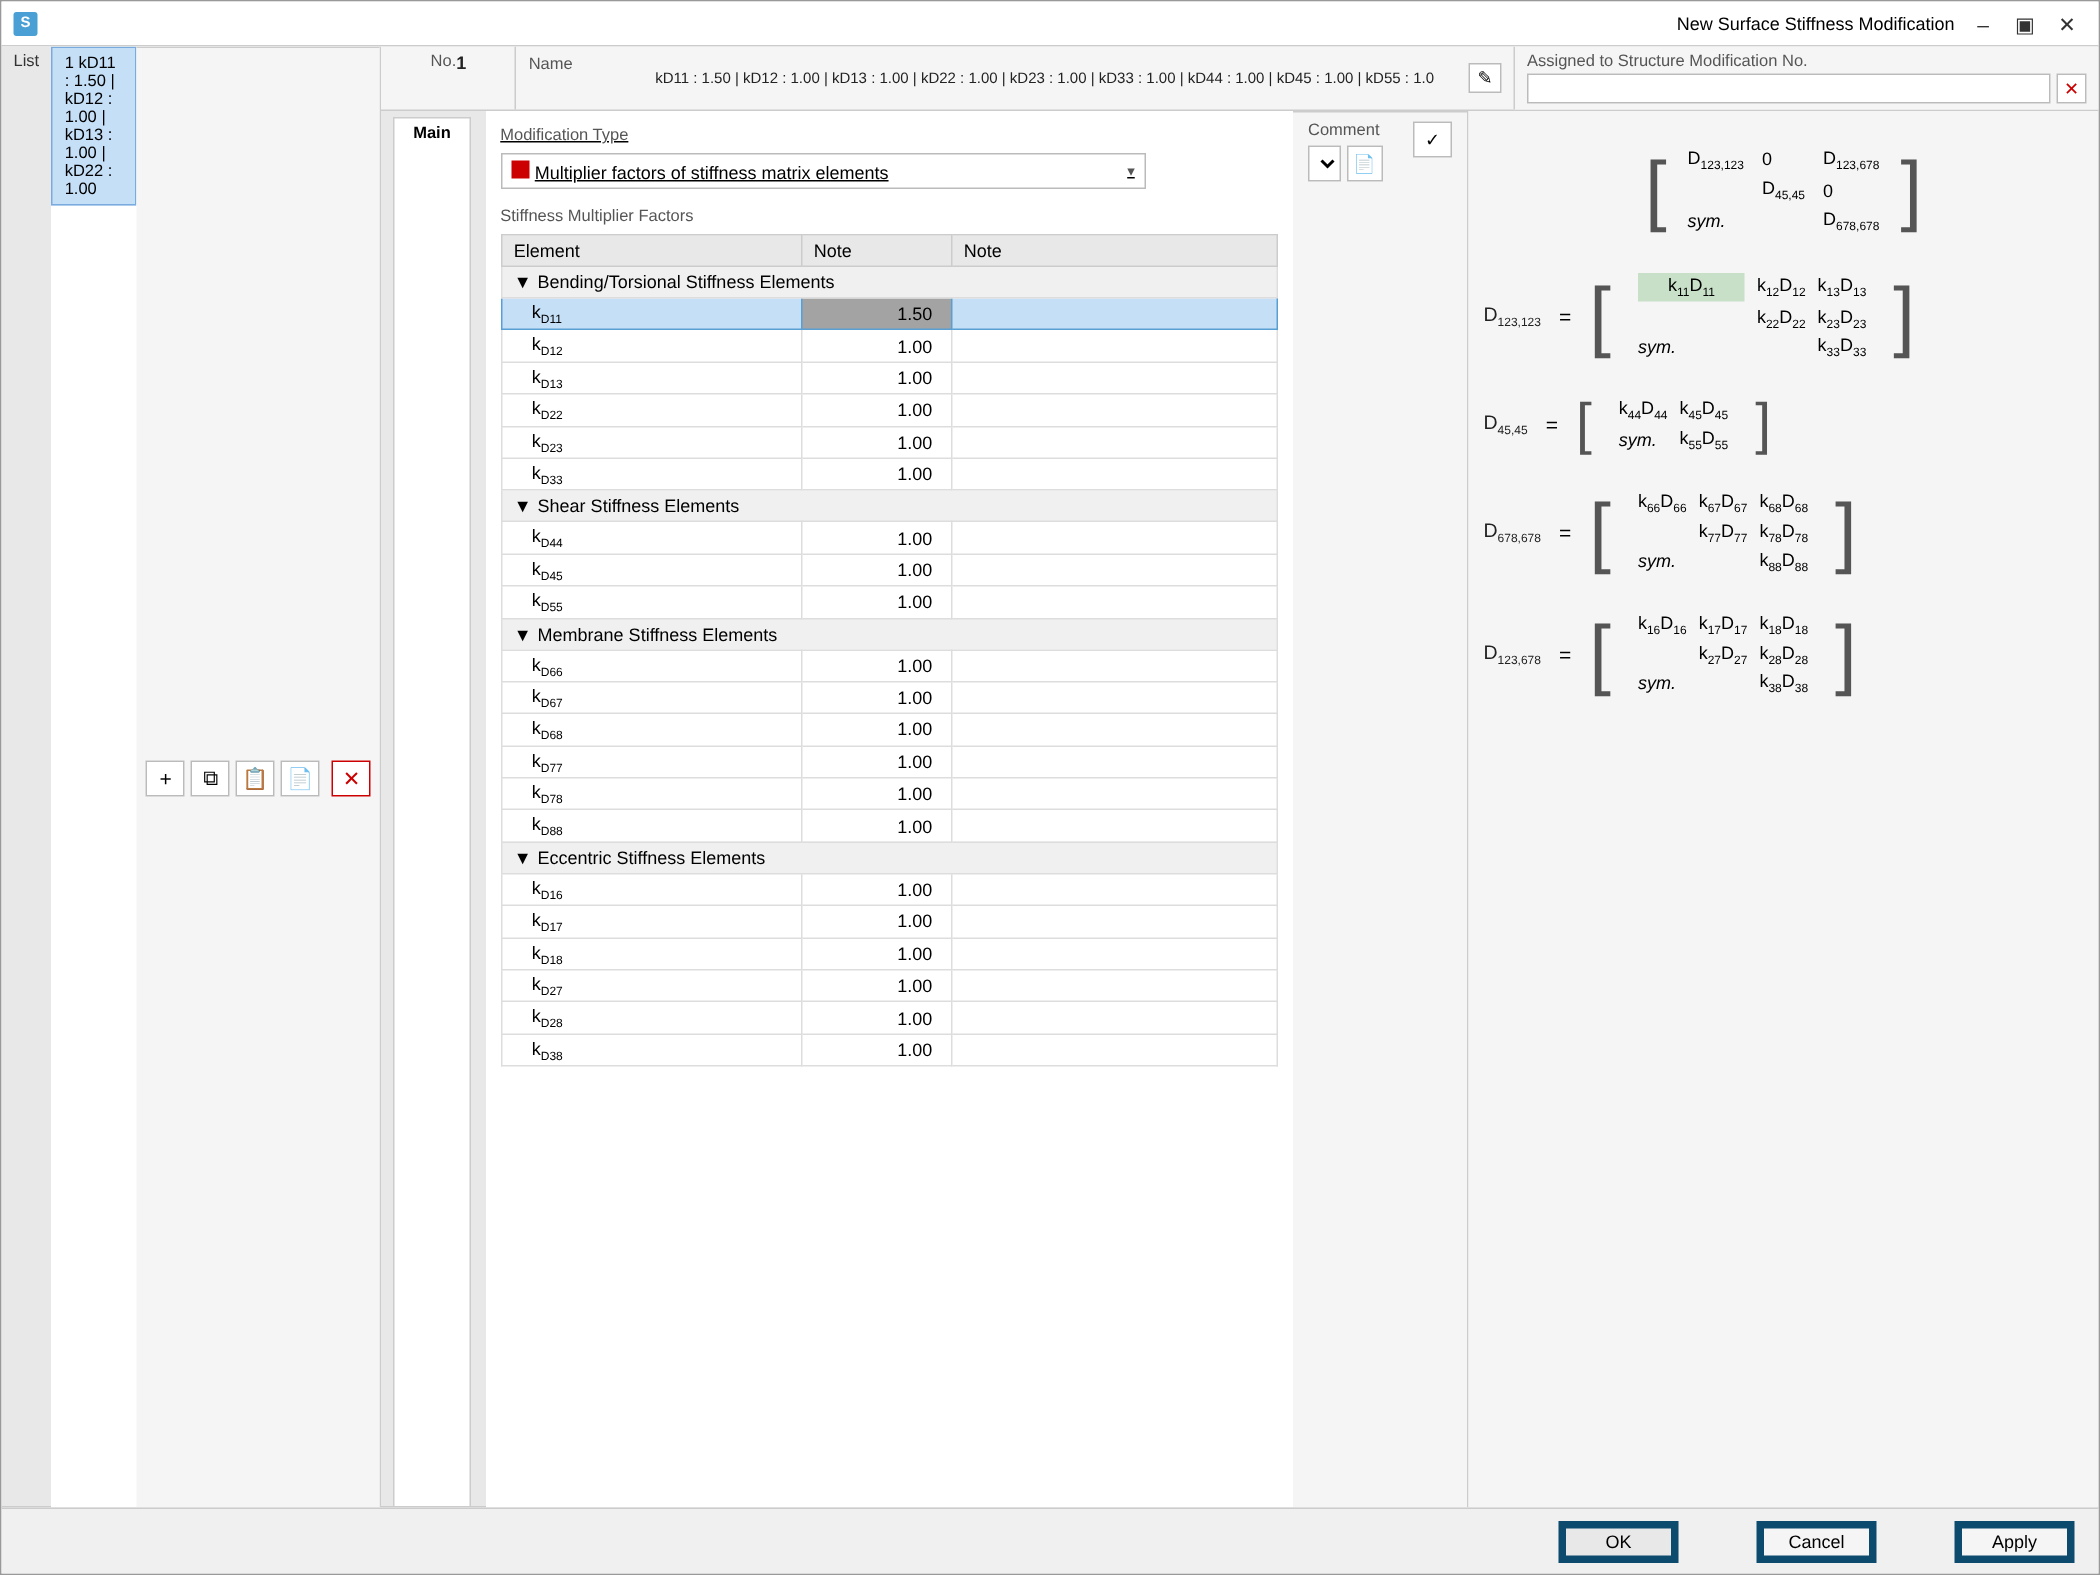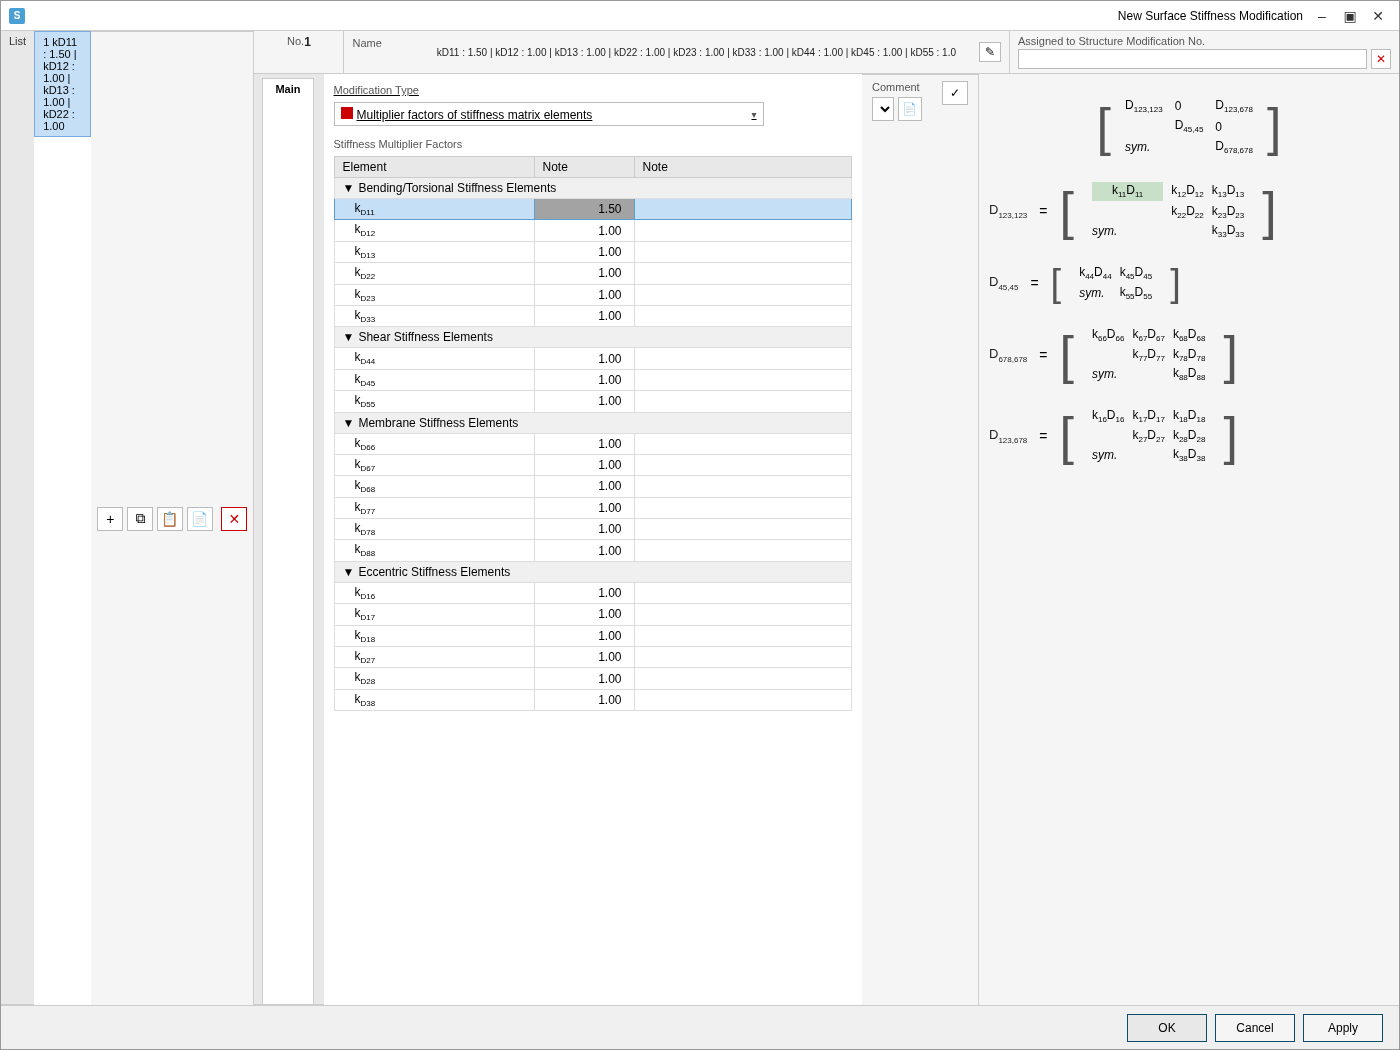--- a/index.html
+++ b/index.html
@@ -96,21 +96,21 @@
     .math-panel { width: 420px; background: #f5f5f5; padding: 20px 10px; display: flex; flex-direction: column; gap: 20px; align-items: center; overflow-y: auto; }
 
     .matrix-block { width: 100%; display: flex; align-items: center; gap: 8px; font-size: 12px; }
     .matrix-lhs { font-size: 13px; color: #222; white-space: nowrap; }
     .matrix-eq { font-size: 14px; margin: 0 4px; }
 
     sub { font-size: 8px; }
 
     
     .bottom-bar { height: 44px; background: #f0f0f0; border-top: 1px solid #ccc; display: flex; align-items: center; justify-content: flex-end; padding: 0 16px; gap: 8px; }
-    .bottom-btn { min-width: 80px; height: 28px; border: 1px solid #0c4a6e; background: #f5f5f5; cursor: pointer; font-size: 12px; padding: 0 16px; }
+    .bottom-btn { min-width: 80px; height: 28px; border: 5px solid #0c4a6e; background: #f5f5f5; cursor: pointer; font-size: 12px; padding: 0 16px; margin-left: 44px; }
     .bottom-btn.primary { background: #e8e8e8; }
   </style>
 </head>
 <body>
 
 <div class="window">
 
   <div class="title-bar">
     <div class="title-bar-icon">S</div>
     <span class="title-bar-text">New Surface Stiffness Modification</span>

